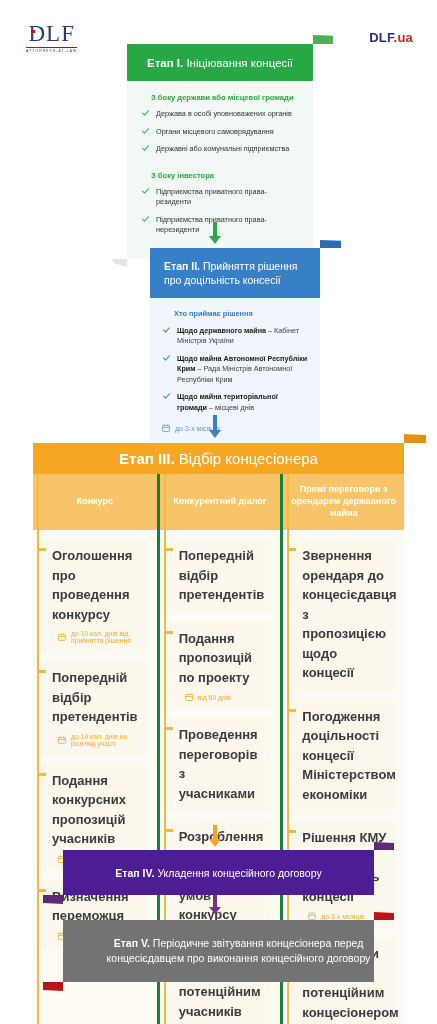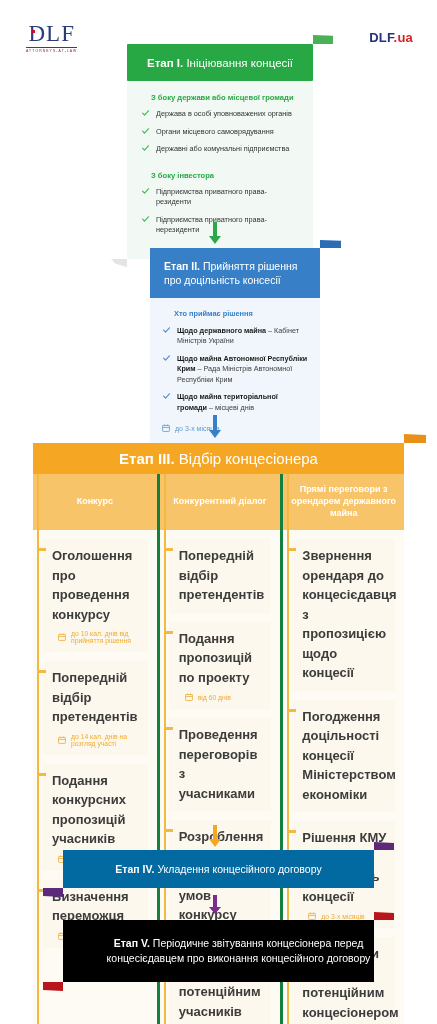--- a/index.html
+++ b/index.html
@@ -137,34 +137,34 @@
   
   .stage4{position:absolute;left:63px;top:850px;width:311px;}
   .s4-tail-r{
     position:absolute;right:-20px;top:-8px;width:20px;height:8px;
     background:#5d2a79;clip-path:polygon(0 0,100% 12%,100% 100%,0 100%);
   }
   .s4-tail-l{
     position:absolute;left:-20px;bottom:-9px;width:20px;height:9px;
     background:#5d2a79;clip-path:polygon(0 0,100% 0,100% 100%,0 88%);
   }
-  .s4-bar{background:#0369a1;height:38px;font-size:10.5px;}
+  .s4-bar{background:#4c1d95;height:45px;font-size:10.5px;}
 
   
   .stage5{position:absolute;left:63px;top:920px;width:311px;}
   .s5-tail-r{
     position:absolute;right:-20px;top:-8px;width:20px;height:8px;
     background:#b8151c;clip-path:polygon(0 0,100% 12%,100% 100%,0 100%);
   }
   .s5-tail-l{
     position:absolute;left:-20px;bottom:-9px;width:20px;height:9px;
     background:#b8151c;clip-path:polygon(0 0,100% 0,100% 100%,0 88%);
   }
   .s5-bar{
-    background:#000000;height:62px;font-size:10.5px;line-height:1.42;flex-direction:column;padding-left:40px;
+    background:#737373;height:62px;font-size:10.5px;line-height:1.42;flex-direction:column;padding-left:40px;
   }
 </style>
 </head>
 <body>
 
 <div class="page">
 
   <div class="header">
     <div class="logo">
       <div class="logo-mark">

